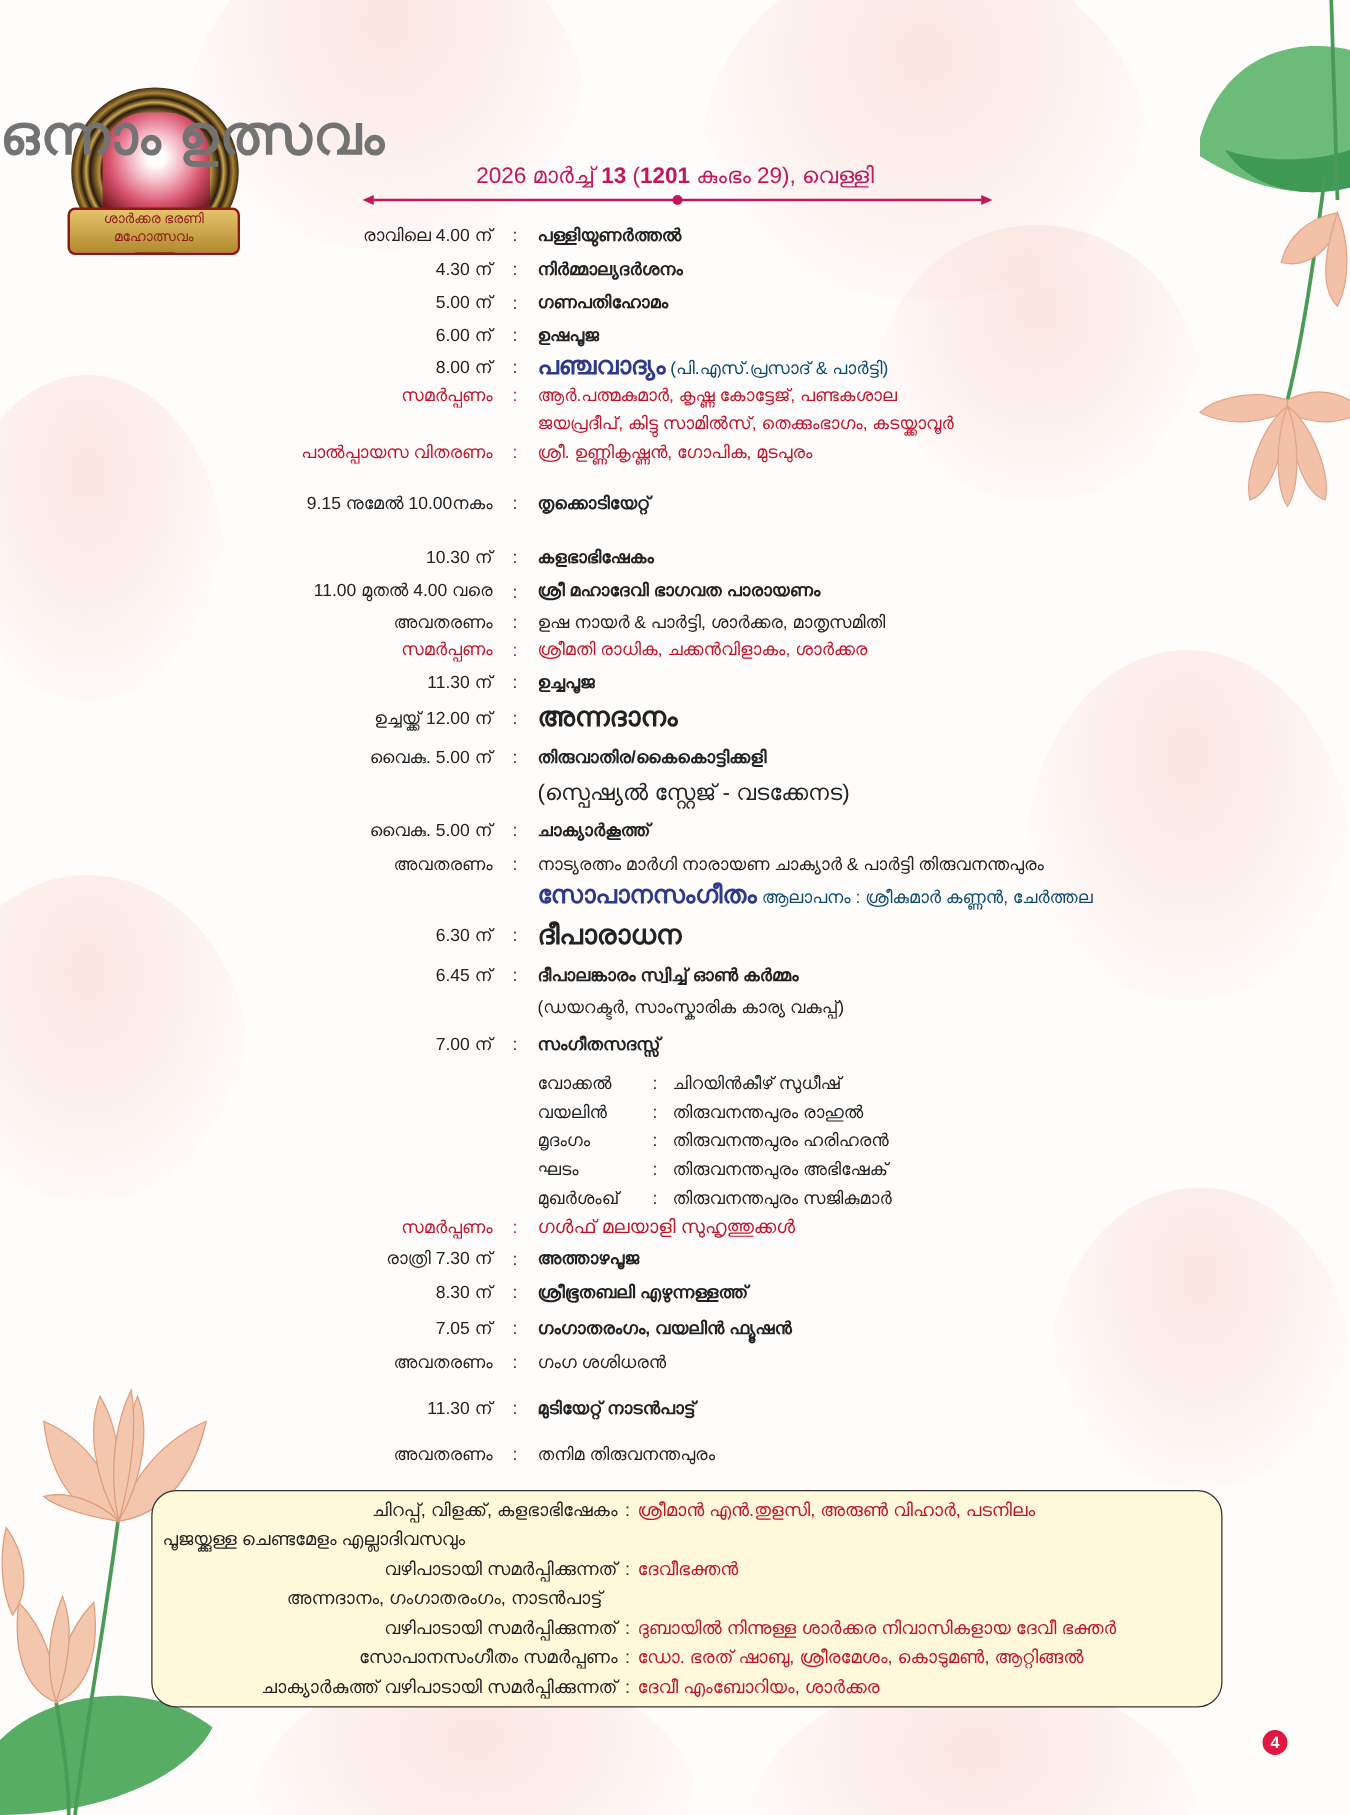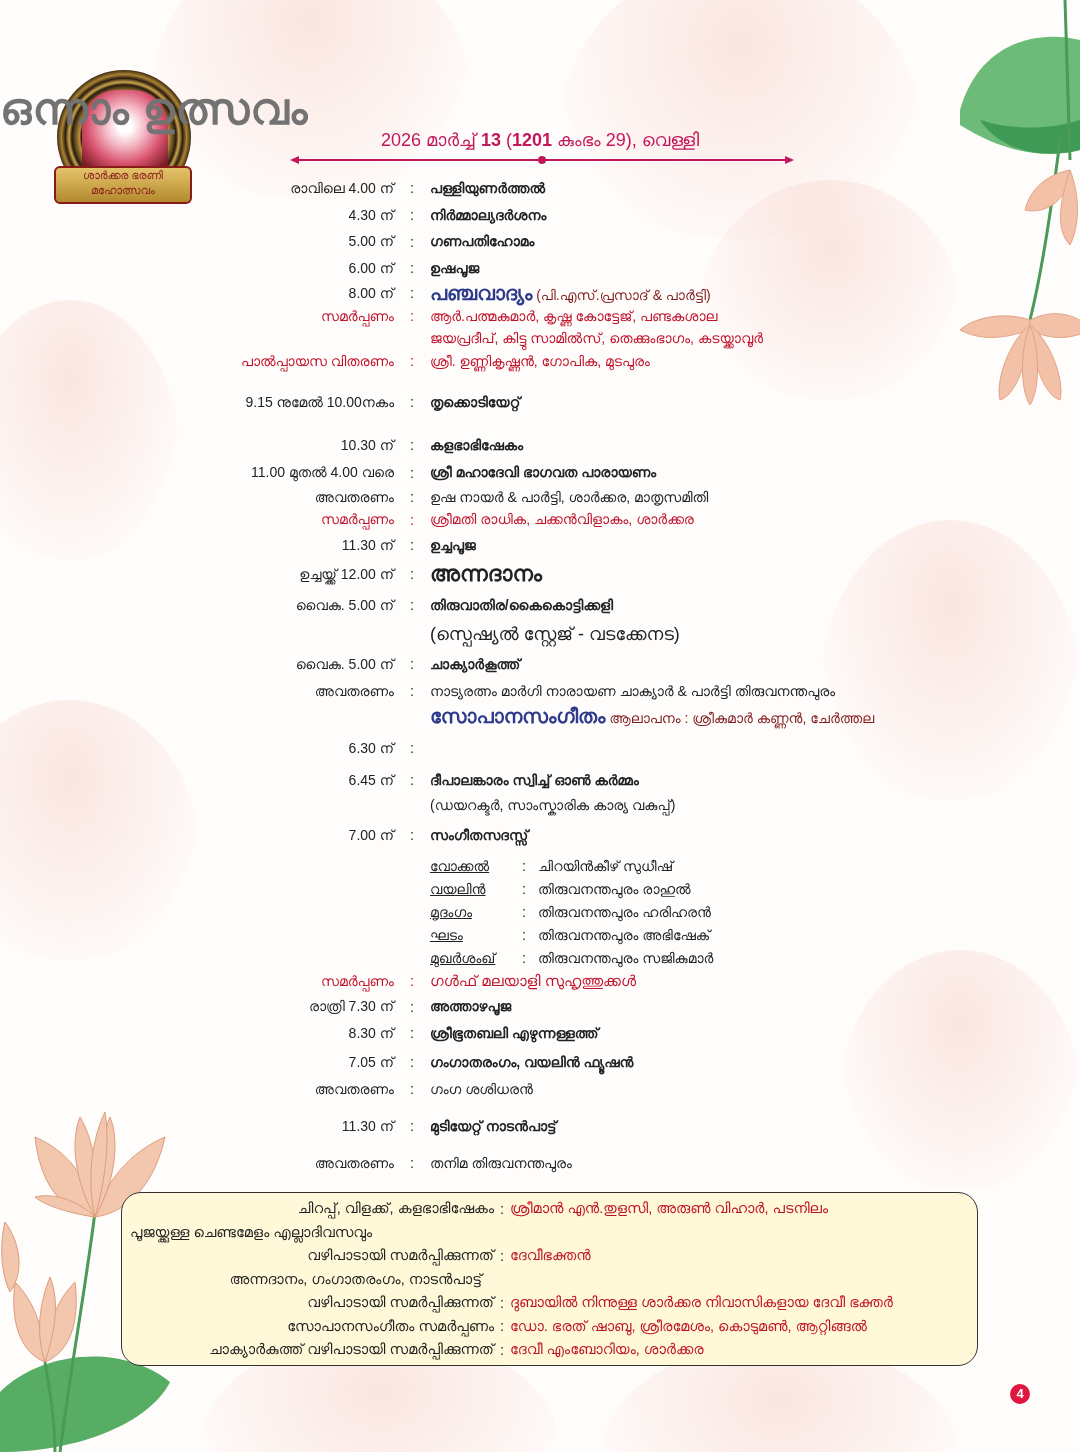--- a/index.html
+++ b/index.html
@@ -35,23 +35,23 @@
   .row .v{flex:1;font-size:14px;color:#222;}
   .red .t,.red .c,.red .v{color:#c0132a;}
   .navy{color:#2d3a8c;font-weight:bold;font-size:20px;}
   .bigred{color:#e3202b;font-weight:bold;font-size:40px;}
   .purple{color:#9c2a8e;font-weight:bold;font-size:24px;}
   .crimson{color:#e0214f;font-weight:bold;font-size:24px;}
   .magenta{color:#d91a7f;font-weight:bold;font-size:19px;}
   .violet{color:#5a2a86;font-weight:bold;font-size:21px;}
   .green{color:#1f9a4a;font-weight:bold;font-size:28px;}
   .biggerred{color:#e0214f;font-weight:bold;font-size:38px;}
-  .small{font-size:14px;color:#7f1d1d;font-weight:normal;}
+  .small{font-size:14px;color:#0c4a6e;font-weight:normal;}
   .musician{display:flex;font-size:15px;color:#222;}
-  .musician .inst{width:92px;text-decoration:underline;}
+  .musician .inst{width:92px;}
   .musician .sep{width:16px;}
   .box{position:absolute;left:121px;top:1192px;width:855px;height:172px;z-index:3;
     background:#fff9d9;border:1.5px solid #333;border-radius:20px;}
   .box .brow{display:flex;height:23.5px;align-items:center;font-size:14.5px;}
   .box .bl{width:372px;text-align:right;color:#222;flex:none;}
   .box .bc{width:16px;text-align:center;color:#222;flex:none;}
   .box .bv{color:#c0132a;flex:1;}
   .pageno{position:absolute;left:1010px;top:1384px;width:20px;height:20px;border-radius:50%;
     background:#e0183f;color:#fff;font-size:13px;font-weight:bold;text-align:center;line-height:20px;z-index:4;}
 </style>
@@ -221,20 +221,21 @@
     <div class="v">നാട്യരത്നം മാർഗി നാരായണ ചാക്യാർ &amp; പാർട്ടി തിരുവനന്തപുരം</div>
   </div>
   <div class="row" style="height:30px">
     <div class="t"></div>
       <div class="c"></div>
     <div class="v"><span class="navy">സോപാനസംഗീതം</span><span class="small"> ആലാപനം : ശ്രീകുമാർ കണ്ണൻ, ചേർത്തല</span></div>
   </div>
   <div class="row" style="height:34px">
     <div class="t">6.30 ന്</div>
     <div class="c">:</div>
+    <div class="v navy" style="font-size:22px">ദീപാരാധന</div>
   </div>
   <div class="row" style="height:30px">
     <div class="t">6.45 ന്</div>
     <div class="c">:</div>
     <div class="v magenta">ദീപാലങ്കാരം സ്വിച്ച് ഓൺ കർമ്മം</div>
   </div>
   <div class="row" style="height:20px">
     <div class="t"></div>
       <div class="c"></div>
     <div class="v">(ഡയറക്ടർ, സാംസ്കാരിക കാര്യ വകുപ്പ്)</div>

